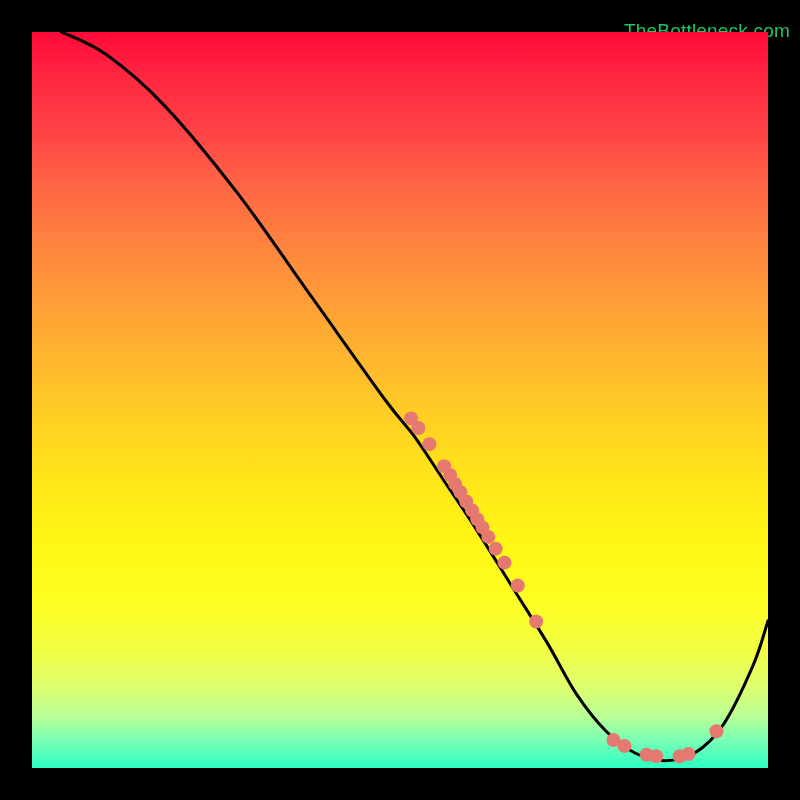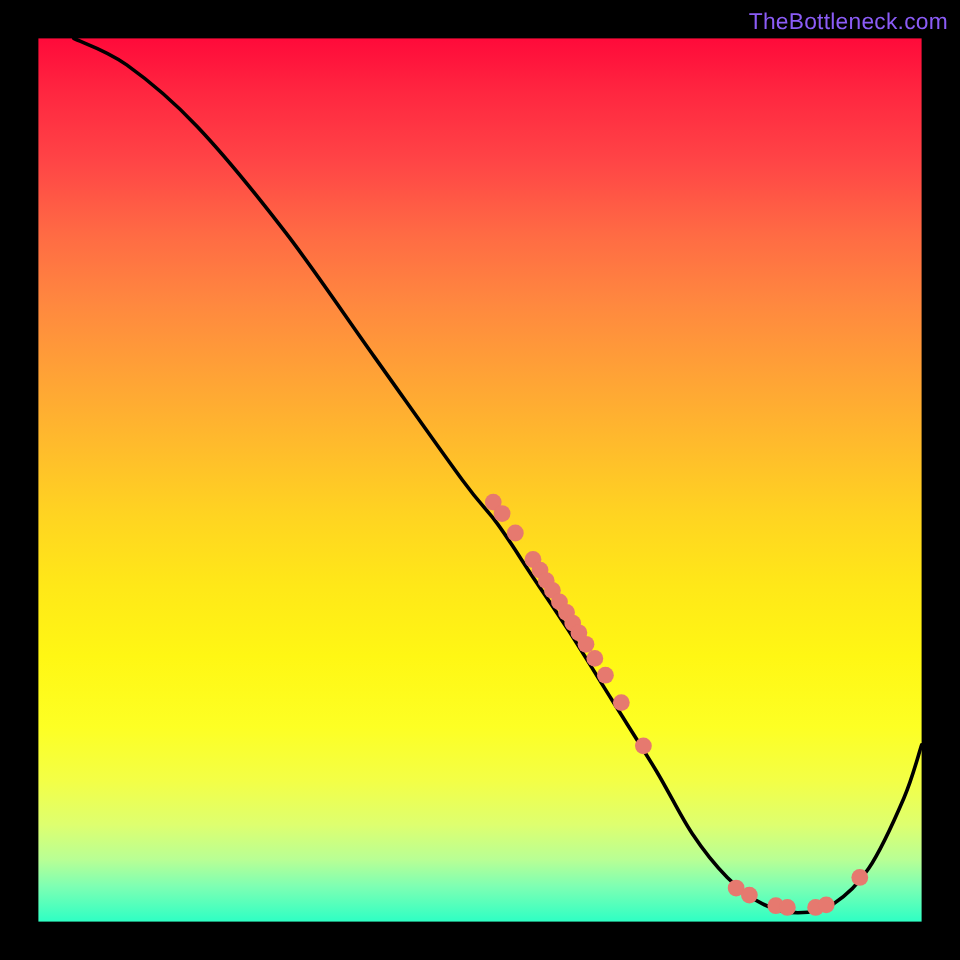--- a/index.html
+++ b/index.html
@@ -37,23 +37,23 @@
       #fdff24 78%,
       #f3ff46 84%,
       #deff6f 89%,
       #b8ff95 93%,
       #7effb3 96%,
       #2effc4 100%
     );
   }
   .watermark {
     position: absolute;
-    top: 8px;
+    top: 20px;
     right: 10px;
-    color: #8b5cf6;
+    color: #22c55e;
     font-size: 19px;
     font-weight: normal;
     letter-spacing: 0.2px;
   }
   svg.curve {
     position: absolute;
     left: 0;
     top: 0;
     width: 736px;
     height: 736px;

